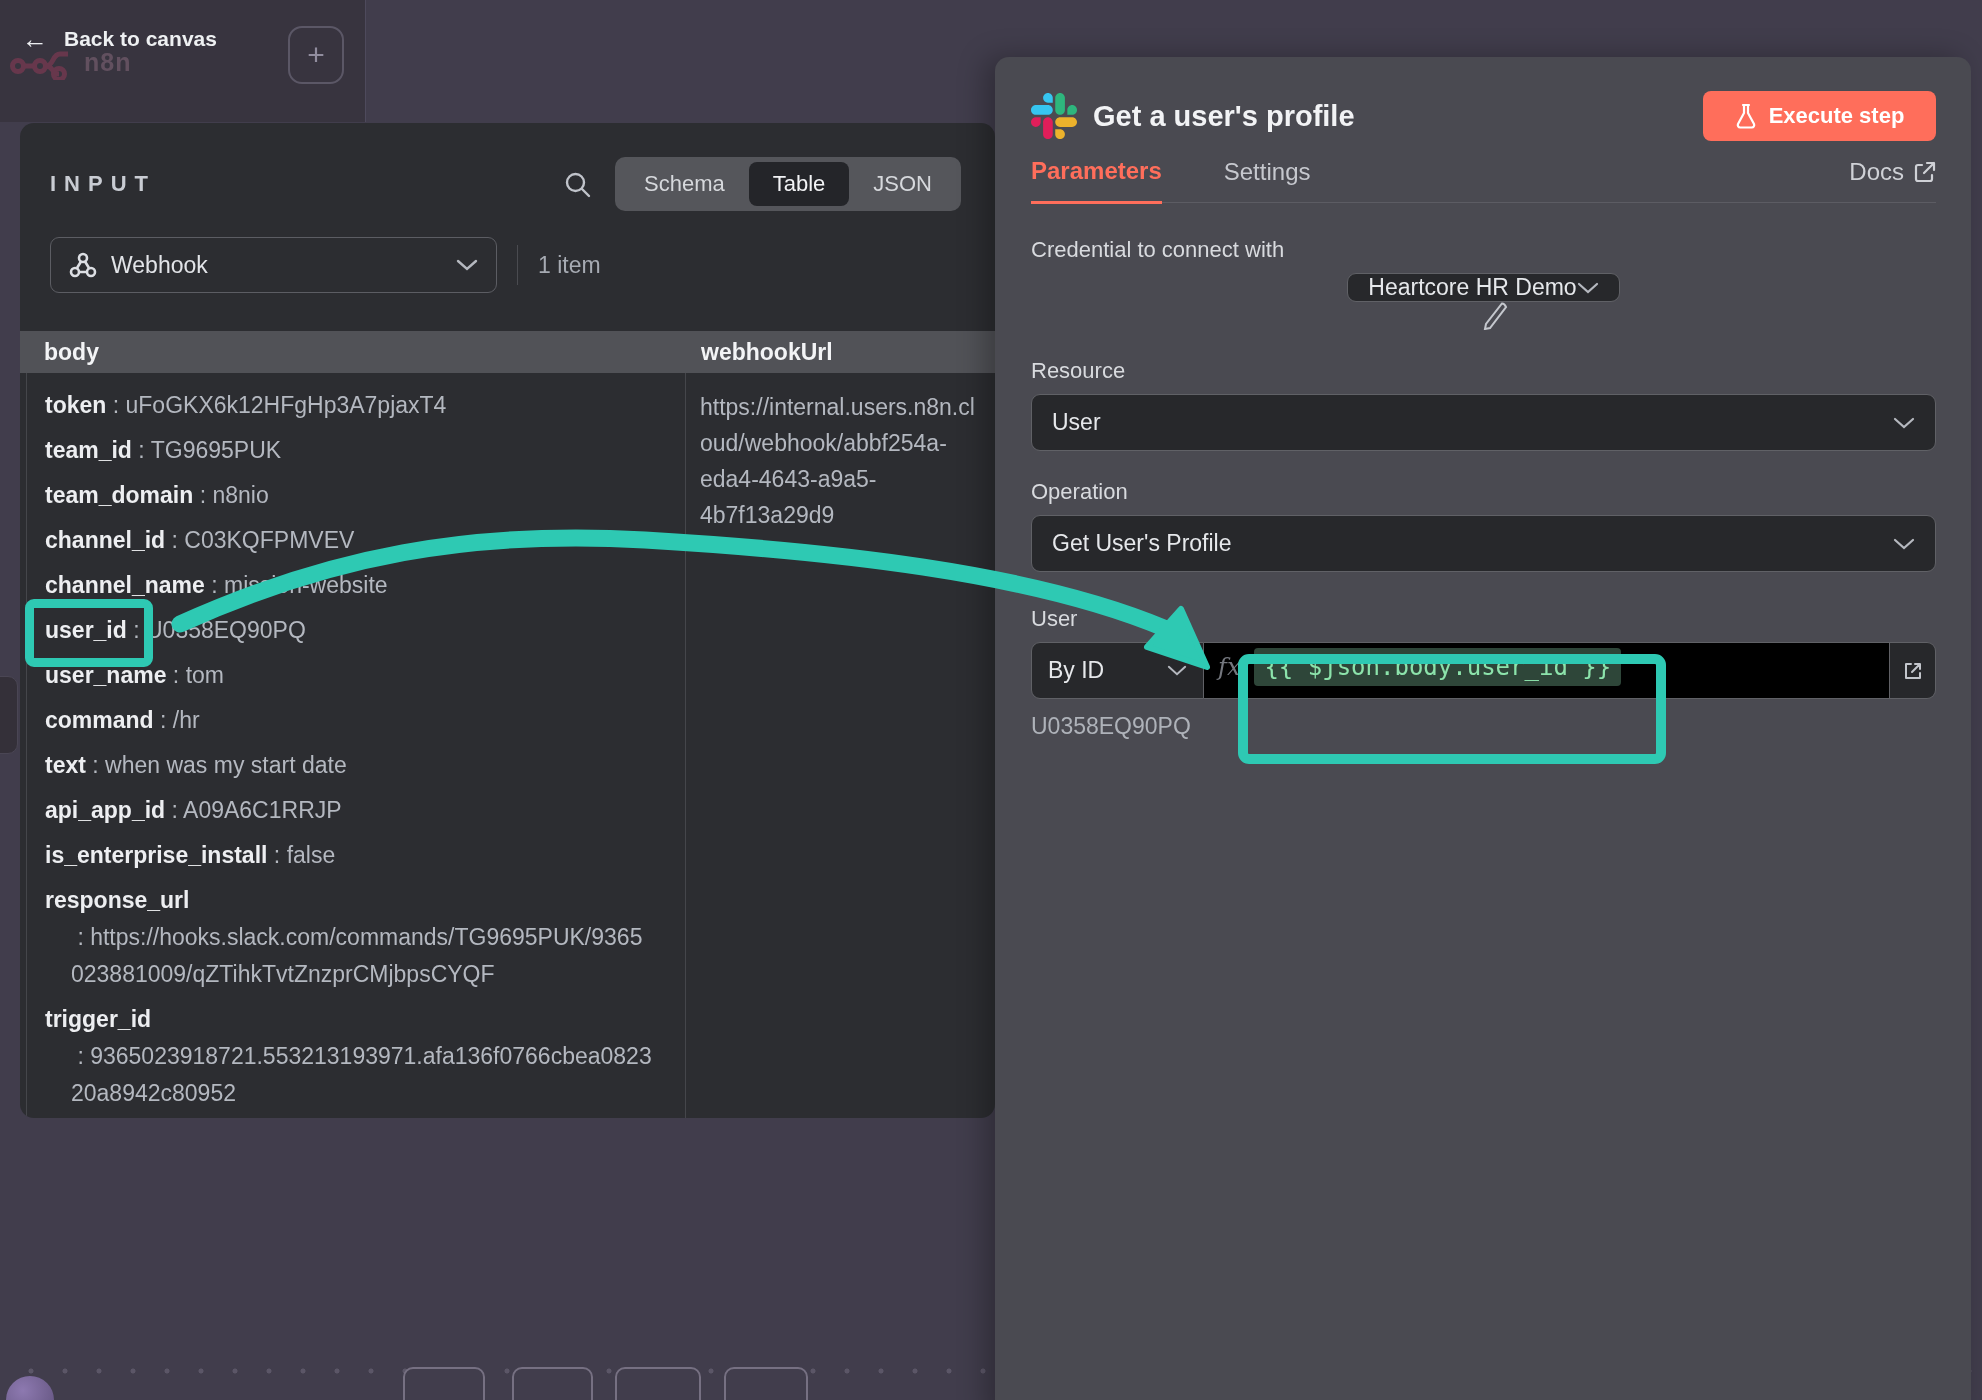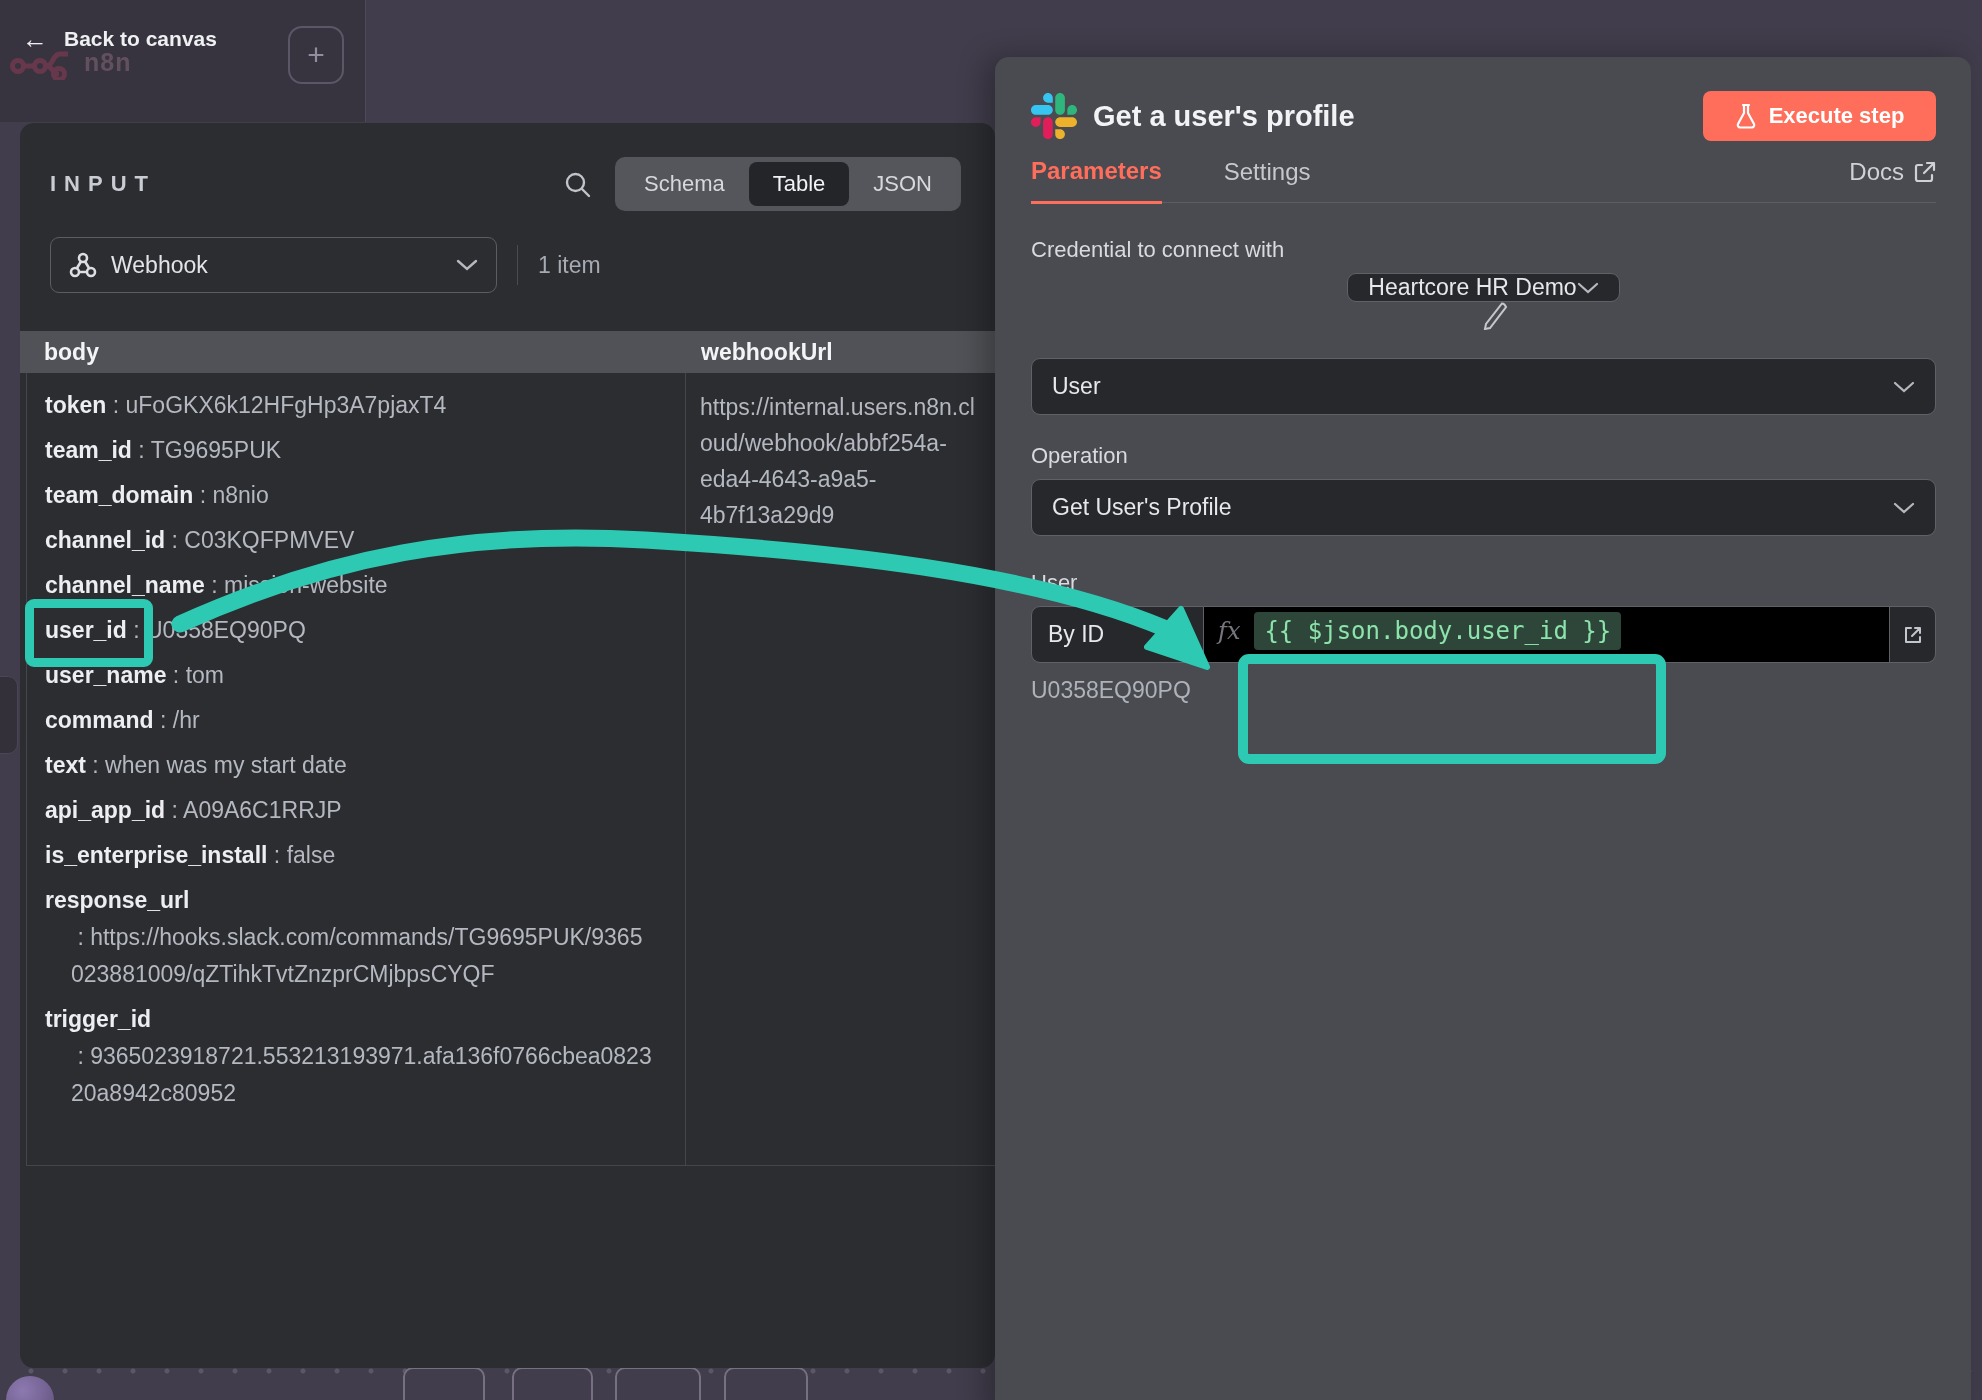--- a/index.html
+++ b/index.html
@@ -49,21 +49,21 @@
   .back-label{ font-size:21px; font-weight:600; color:#eef0f2; }
   .add-btn{
     position:absolute; left:288px; top:26px; width:56px; height:58px;
     border:2px solid #5b5766; border-radius:14px;
     display:flex; align-items:center; justify-content:center;
     color:#918d9e; font-size:30px; font-weight:300;
   }
 
   
   .input-panel{
-    position:absolute; left:20px; top:123px; width:975px; height:1245px;
+    position:absolute; left:20px; top:123px; width:975px; height:995px;
     background:#2c2d31; border-radius:14px; z-index:1; overflow:hidden;
   }
   .panel-head{
     margin:34px 34px 0 30px; display:flex; align-items:center;
   }
   .input-title{
     font-size:22px; font-weight:700; letter-spacing:8px; color:#c9ccd3;
   }
   .search-btn{ margin-left:auto; margin-right:24px; display:flex; }
   .seg-group{
@@ -331,20 +331,21 @@
           </svg>
       </div>
       <span class="pencil-btn">
         <svg class="icon" width="28" height="28" viewBox="0 0 28 28">
             <path d="M6 22 L5 27 L10 26 L26 5 a1.5 3.5 -40 0 0 -4 -3.5 Z" fill="none" stroke="#c4c7cd" stroke-width="2"></path>
           </svg>
       </span>
     </div>
 
     <div class="gap28"></div>
+    <div class="f-label">Resource</div>
     <div class="field">
       <span>User</span>
       <svg class="icon chev" width="22" height="12" viewBox="0 0 22 12">
           <path d="M2 2 L11 10 L20 2" fill="none" stroke="#b5b8bf" stroke-width="2.2" stroke-linecap="round"></path>
         </svg>
     </div>
 
     <div class="gap28"></div>
     <div class="f-label">Operation</div>
     <div class="field">

